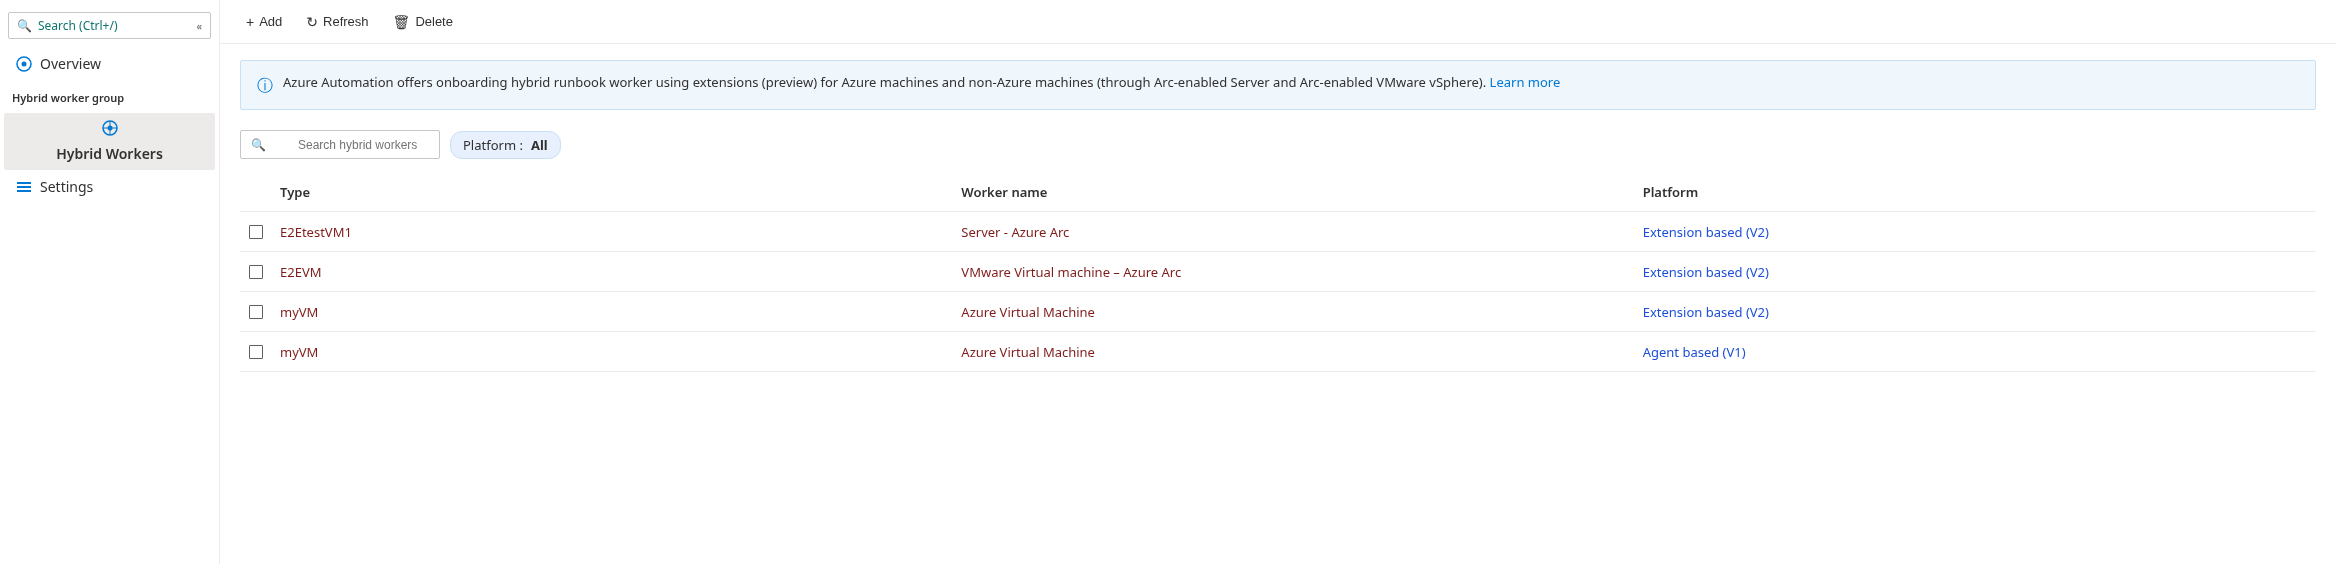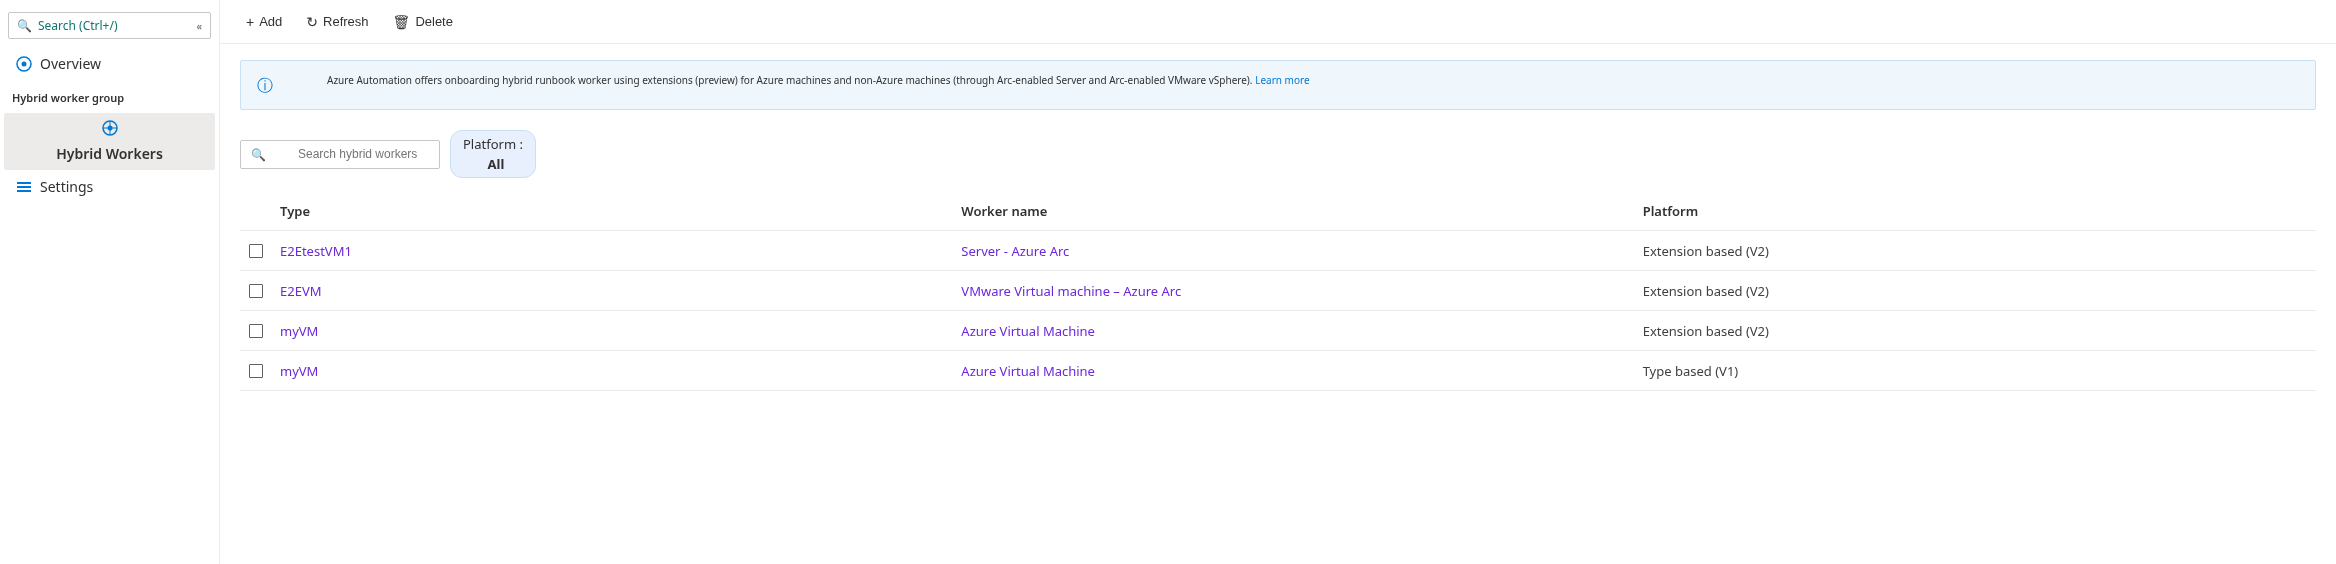--- a/index.html
+++ b/index.html
@@ -134,24 +134,23 @@
       margin-bottom: 20px;
       gap: 10px;
     }
     .info-icon {
       color: #0078d4;
       font-size: 16px;
       margin-top: 1px;
       flex-shrink: 0;
     }
     .info-text {
-      font-size: 10px;
+      font-size: 13px;
       color: #323130;
       line-height: 1.5;
-      margin-left: 44px;
     }
     .info-link {
       color: #0078d4;
       text-decoration: none;
     }
 
     
     .filter-row {
       display: flex;
       align-items: center;
@@ -182,21 +181,20 @@
     .platform-filter {
       display: flex;
       align-items: center;
       background: #e8f0fe;
       border: 1px solid #c7e0f4;
       border-radius: 12px;
       padding: 4px 12px;
       font-size: 13px;
       cursor: pointer;
       gap: 2px;
-      flex-direction: column;
     }
     .platform-filter-label { color: #323130; }
     .platform-filter-value { font-weight: 700; color: #323130; margin-left: 6px; }
 
     
     .table-container {
       width: 100%;
     }
     .table-header {
       display: grid;
@@ -231,25 +229,25 @@
       border-radius: 1px;
       background: #fff;
       cursor: pointer;
       flex-shrink: 0;
     }
     .cell {
       padding: 4px 8px;
       font-size: 13px;
     }
     .cell-link {
-      color: #6d28d9;
+      color: #7f1d1d;
       text-decoration: none;
       cursor: pointer;
     }
-    .cell-static { color: #404040; }
+    .cell-static { color: #1d4ed8; }
     .settings-icon {
       display: flex; flex-direction: column; gap: 2px;
     }
     .settings-icon span {
       display: block; width: 14px; height: 2px; background: #0078d4;
     }
   </style>
 </head>
 <body>
 
@@ -383,18 +381,18 @@
       <div class="table-row">
         <div class="row-checkbox">
           <div class="checkbox"></div>
         </div>
         <div class="cell">
           <a class="cell-link" href="#">myVM</a>
         </div>
         <div class="cell">
           <a class="cell-link" href="#">Azure Virtual Machine</a>
         </div>
-        <div class="cell cell-static">Type based (V1)</div>
+        <div class="cell cell-static">Agent based (V1)</div>
       </div>
     </div>
 
   </div>
 </div>
 
 </body></html>

